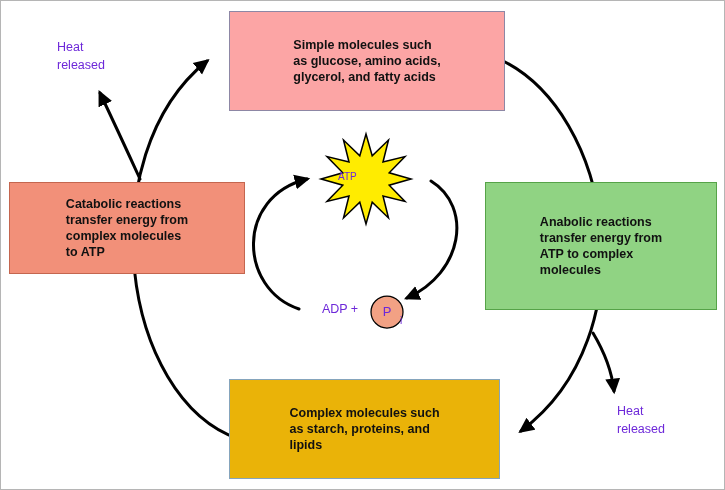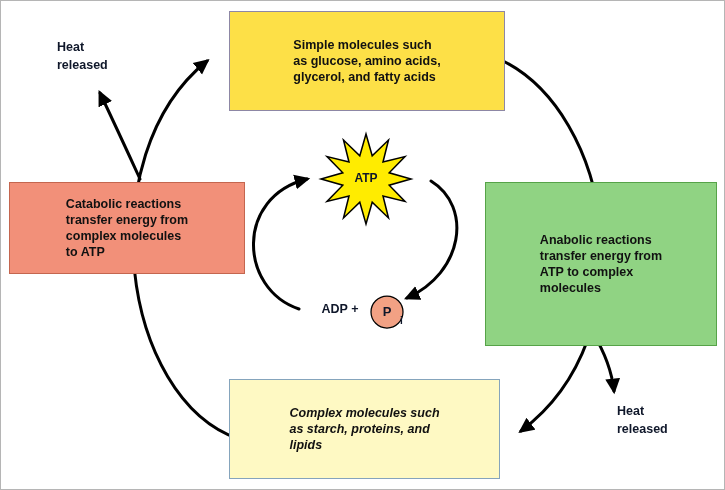--- a/index.html
+++ b/index.html
@@ -31,33 +31,33 @@
   .box-text {
     white-space: pre-line;
     font-weight: bold;
     font-size: 12.5px;
     line-height: 1.3;
     color: #111;
     text-align: left;
   }
   .box-simple   { left: 228px; top: 10px;  width: 276px; height: 100px; }
   .box-catabolic{ left: 8px;   top: 181px; width: 236px; height: 92px; }
-  .box-anabolic { left: 484px; top: 181px; width: 232px; height: 164px; }
+  .box-anabolic { left: 484px; top: 181px; width: 232px; height: 128px; }
   .box-complex  { left: 228px; top: 378px; width: 271px; height: 100px; }
 
   .float-label {
     position: absolute;
     z-index: 3;
-    font-weight: bold;
-    color: #0f172a;
+    font-weight: normal;
+    color: #6d28d9;
     white-space: pre-line;
   }
   .heat-top    { left: 56px;  top: 38px;  font-size: 12.5px; line-height: 1.4; }
   .heat-bottom { left: 616px; top: 402px; font-size: 12.5px; line-height: 1.4; }
-  .atp-label   { left: 337px; top: 170px; width: 56px; text-align: center; font-size: 12px; }
+  .atp-label   { left: 337px; top: 170px; width: 56px; text-align: left; font-size: 10px; }
   .adp-label   { left: 314px; top: 301px; width: 50px; text-align: center; font-size: 12.5px; }
   .p-label     { left: 378px; top: 303px; width: 16px; text-align: center; font-size: 13px; }
   .i-sub       { left: 399px; top: 314px; font-size: 10px; }
 </style>
 </head>
 <body>
 
 <div class="figure">
 
   <svg class="arrows-layer" width="725" height="490" viewBox="0 0 725 490" xmlns="http://www.w3.org/2000/svg">
@@ -77,41 +77,41 @@
 
     <path d="M 298,308 C 238,288 234,196 306,178" fill="none" stroke="#000000" stroke-width="3" stroke-linecap="round" marker-end="url(#arrowhead)"></path>
 
     <path d="M 430,180 C 472,206 462,272 406,297" fill="none" stroke="#000000" stroke-width="3" stroke-linecap="round" marker-end="url(#arrowhead)"></path>
 
     <polygon points="410,178 388.2,184.2 404,200.5 382,195 387.5,217 371.2,201.2 365,223 358.8,201.2 342.5,217 348,195 326,200.5 341.8,184.2 320,178 341.8,171.8 326,155.5 348,161 342.5,139 358.8,154.8 365,133 371.2,154.8 387.5,139 382,161 404,155.5 388.2,171.8" fill="#ffec00" stroke="#000" stroke-width="1.5" stroke-linejoin="miter"></polygon>
 
     <circle cx="386" cy="311" r="16" fill="#f2a184" stroke="#000" stroke-width="1.25"></circle>
   </svg>
 
-  <div class="box box-simple" style="background-color: #fde047; border-color: rgb(141, 135, 165);">
+  <div class="box box-simple" style="background-color: #fca5a5; border-color: rgb(141, 135, 165);">
     <div class="box-text">Simple molecules such
 as glucose, amino acids,
 glycerol, and fatty acids</div>
   </div>
 
   <div class="box box-catabolic" style="background-color: rgb(242, 144, 121); border-color: rgb(196, 102, 79);">
     <div class="box-text">Catabolic reactions
 transfer energy from
 complex molecules
 to ATP</div>
   </div>
 
   <div class="box box-anabolic" style="background-color: rgb(144, 211, 131); border-color: rgb(86, 163, 72);">
     <div class="box-text">Anabolic reactions
 transfer energy from
 ATP to complex
 molecules</div>
   </div>
 
-  <div class="box box-complex" style="background-color: #fef9c3; border-color: rgb(133, 164, 188); font-style: italic;">
+  <div class="box box-complex" style="background-color: #eab308; border-color: rgb(133, 164, 188);">
     <div class="box-text">Complex molecules such
 as starch, proteins, and
 lipids</div>
   </div>
 
   <div class="float-label heat-top">Heat
 released</div>
 
   <div class="float-label heat-bottom">Heat
 released</div>

